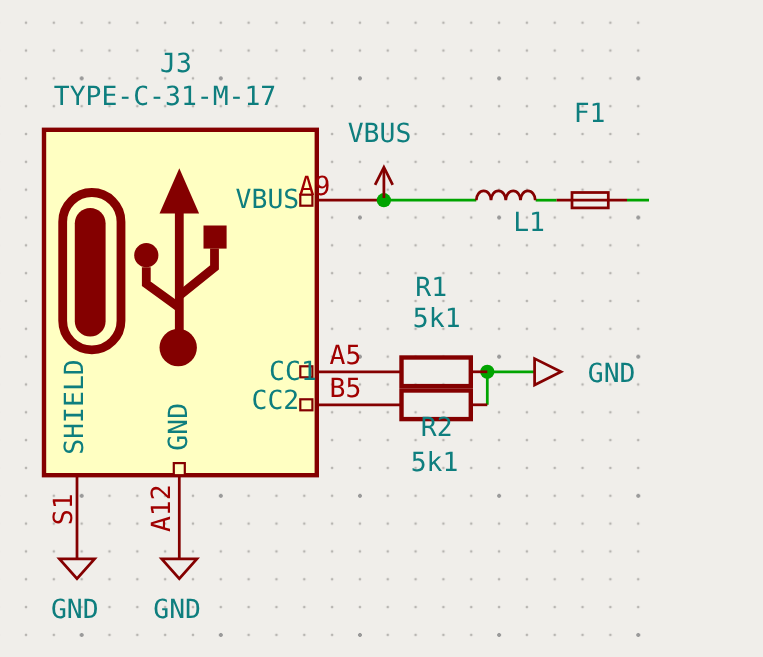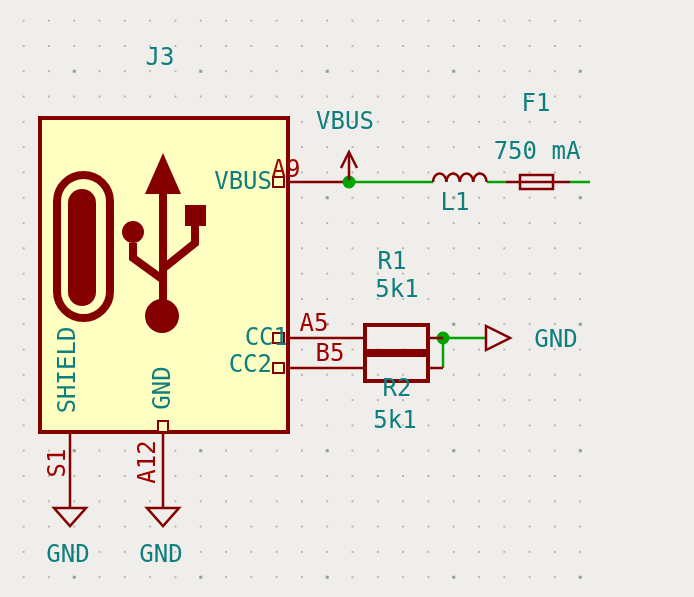--- a/index.html
+++ b/index.html
@@ -103,39 +103,39 @@
     </g>
 
     <polygon points="486,326 486,350 510,338" fill="none" stroke="#840000" stroke-width="2.5"></polygon>
 
     <polygon points="54,508 86,508 70,526" fill="none" stroke="#840000" stroke-width="2.5"></polygon>
 
     <polygon points="147,508 179,508 163,526" fill="none" stroke="#840000" stroke-width="2.5"></polygon>
   </svg>
 
   <div class="lbl" style="left:160px;top:57px">J3</div>
-  <div class="lbl" style="left:455px;top:202px">L1</div>
+  <div class="lbl" style="left:150px;top:87px">TYPE-C-31-M-17</div>
+  <div class="lbl" style="left:481px;top:202px">L1</div>
   <div class="lbl" style="left:536px;top:103px">F1</div>
-  <div class="lbl" style="left:537px;top:151px">750 mA</div>
   <div class="lbl" style="left:392px;top:261px">R1</div>
   <div class="lbl" style="left:397px;top:289px">5k1</div>
   <div class="lbl" style="left:397px;top:388px">R2</div>
   <div class="lbl" style="left:395px;top:420px">5k1</div>
 
   <div class="lbl" style="left:345px;top:121px">VBUS</div>
   <div class="lbl" style="left:650px;top:120px">+5V</div>
   <div class="lbl" style="left:556px;top:339px">GND</div>
   <div class="lbl" style="left:68px;top:554px">GND</div>
   <div class="lbl" style="left:161px;top:554px">GND</div>
 
   <div class="lbl ralign" style="left:272px;top:181px">VBUS</div>
   <div class="lbl ralign" style="left:288px;top:337px">CC1</div>
   <div class="lbl ralign" style="left:272px;top:364px">CC2</div>
   <div class="lbl rot" style="left:67px;top:370px">SHIELD</div>
   <div class="lbl rot" style="left:162px;top:388px">GND</div>
 
   <div class="lbl red" style="left:286px;top:169px">A9</div>
   <div class="lbl red" style="left:314px;top:323px">A5</div>
-  <div class="lbl red" style="left:330px;top:353px">B5</div>
+  <div class="lbl red" style="left:314px;top:353px">B5</div>
   <div class="lbl red rot" style="left:57px;top:463px">S1</div>
   <div class="lbl red rot" style="left:147px;top:462px">A12</div>
 
 </div>
 
 </body></html>

